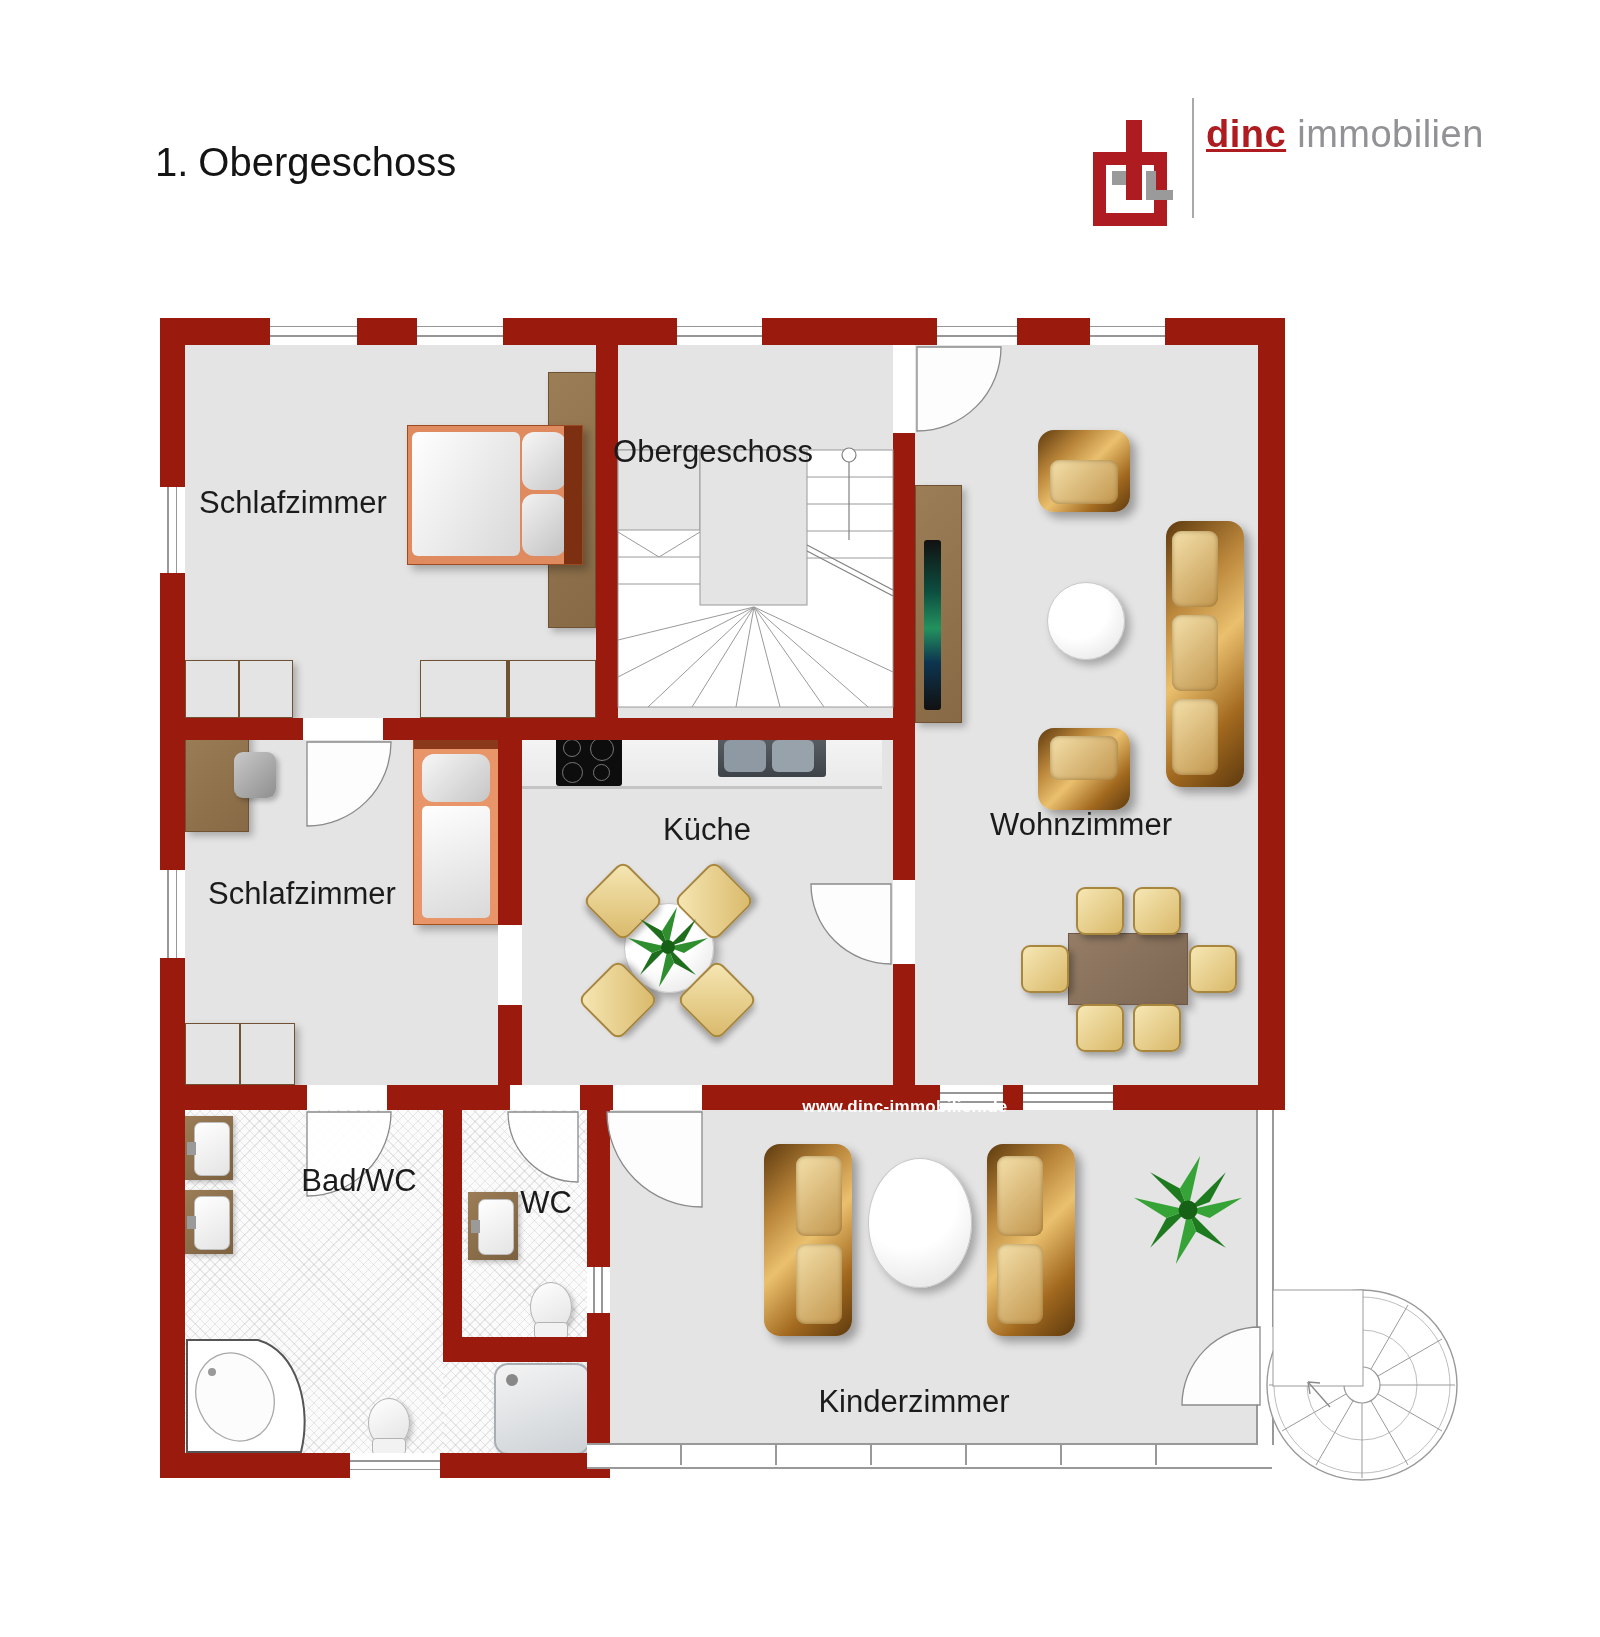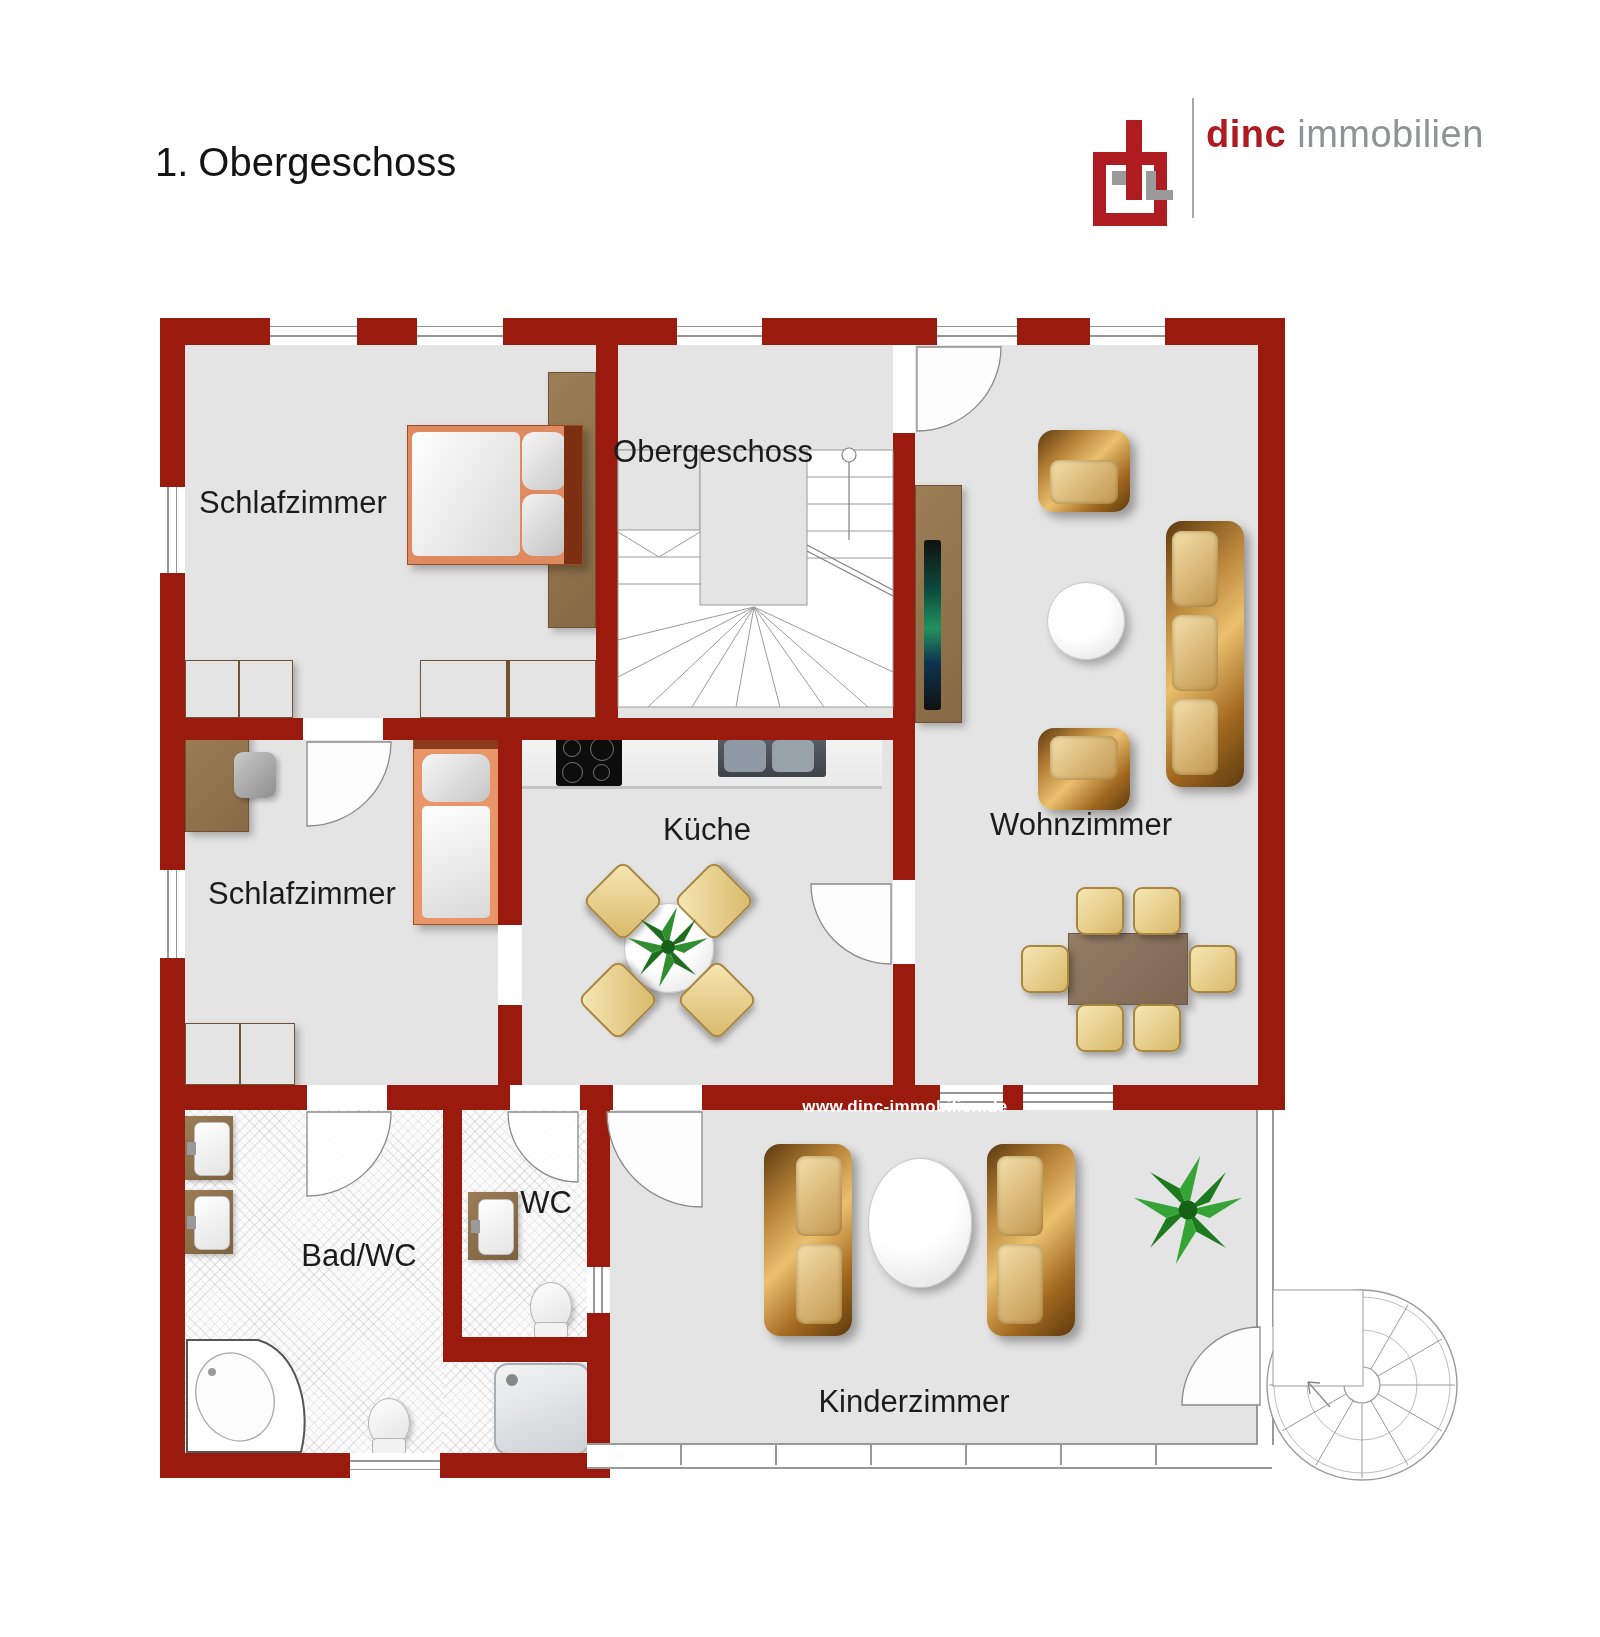--- a/index.html
+++ b/index.html
@@ -38,21 +38,21 @@
   svg{position:absolute;left:0;top:0;}
   
   #page-title{position:absolute;left:155px;top:140px;font-size:40px;color:#141414;}
   #page-title .pfx{font-weight:400;margin-right:10px;}
   #page-title .ttl{font-weight:400;}
   #logo{position:absolute;left:1040px;top:85px;width:420px;height:150px;}
   #logo .bar{position:absolute;background:var(--logo-red);}
   #logo .graysq{position:absolute;background:#9a9a9a;}
   #logo-divider{position:absolute;left:152px;top:13px;width:2px;height:120px;background:#a9a9a9;}
   .logo-line{position:absolute;left:166px;font-size:38px;letter-spacing:.5px;color:var(--logo-gray);white-space:nowrap;}
-  .logo-line b{color:var(--logo-red);font-weight:700;}
+  .logo-line b{color:var(--logo-red);font-weight:700;text-decoration:underline;}
   .logo-suffix{font-size:21px;}
   #watermark{position:absolute;left:905px;top:1107px;transform:translate(-50%,-50%);
     color:#fff;font-weight:700;font-size:17px;letter-spacing:.3px;white-space:nowrap;}
   .tick{position:absolute;width:2px;background:#999;}
 </style>
 </head>
 <body>
 
 <div id="canvas">
 
@@ -318,19 +318,19 @@
         <path d="M1308,1382 L1310,1394 M1308,1382 L1320,1383" fill="none"></path>
       </g>
     </g>
   </svg>
 
   <div class="lbl" style="left:293px;top:503px;">Schlafzimmer</div>
   <div class="lbl" style="left:713px;top:452px;">Obergeschoss</div>
   <div class="lbl" style="left:1081px;top:825px;">Wohnzimmer</div>
   <div class="lbl" style="left:302px;top:894px;">Schlafzimmer</div>
   <div class="lbl" style="left:707px;top:830px;">Küche</div>
-  <div class="lbl" style="left:359px;top:1256px;">Bad/WC</div>
+  <div class="lbl" style="left:359px;top:1181px;">Bad/WC</div>
   <div class="lbl" style="left:546px;top:1203px;">WC</div>
   <div class="lbl" style="left:914px;top:1402px;">Kinderzimmer</div>
 
   <div id="watermark">www.dinc-immobilien.de</div>
 
 </div>
 
 </body></html>

